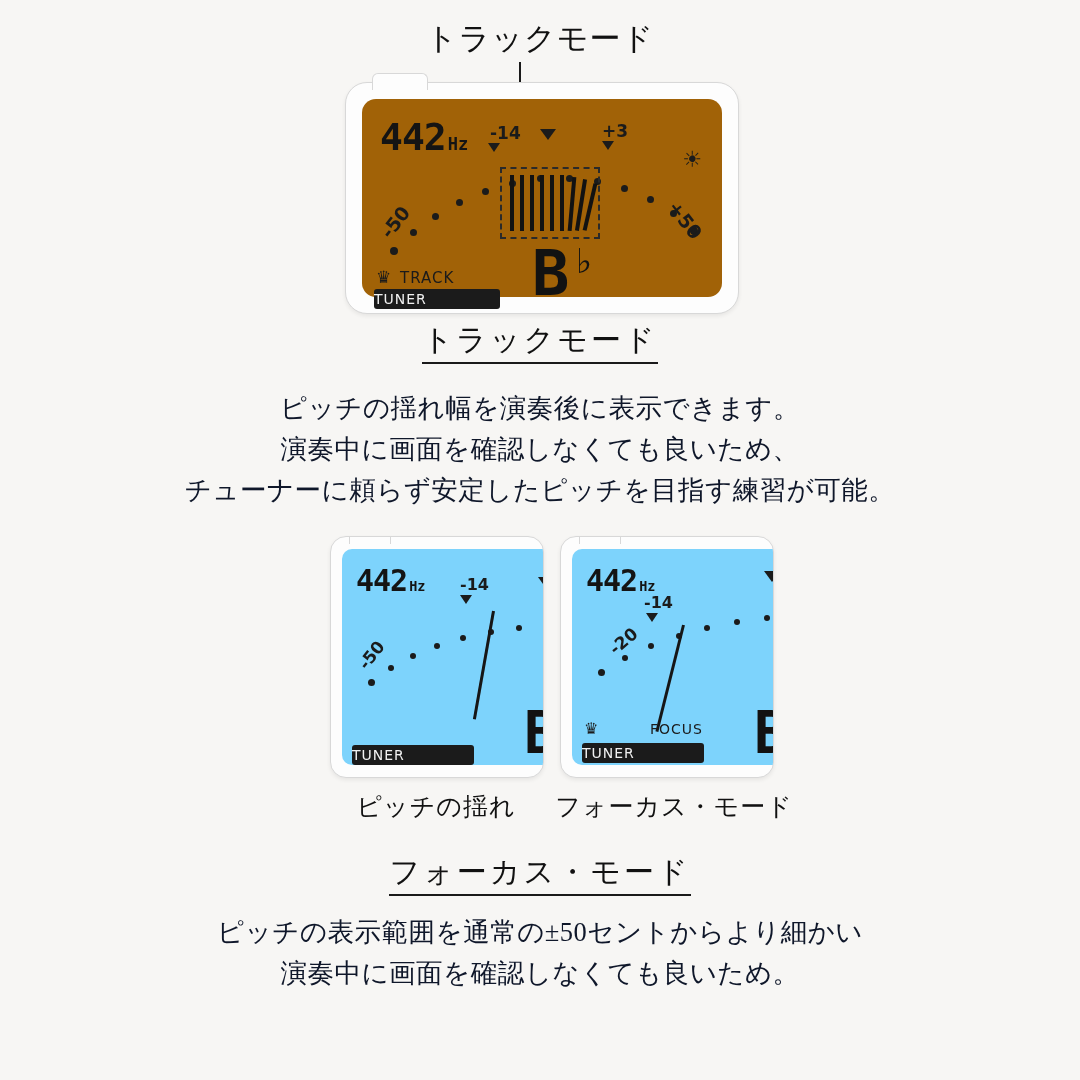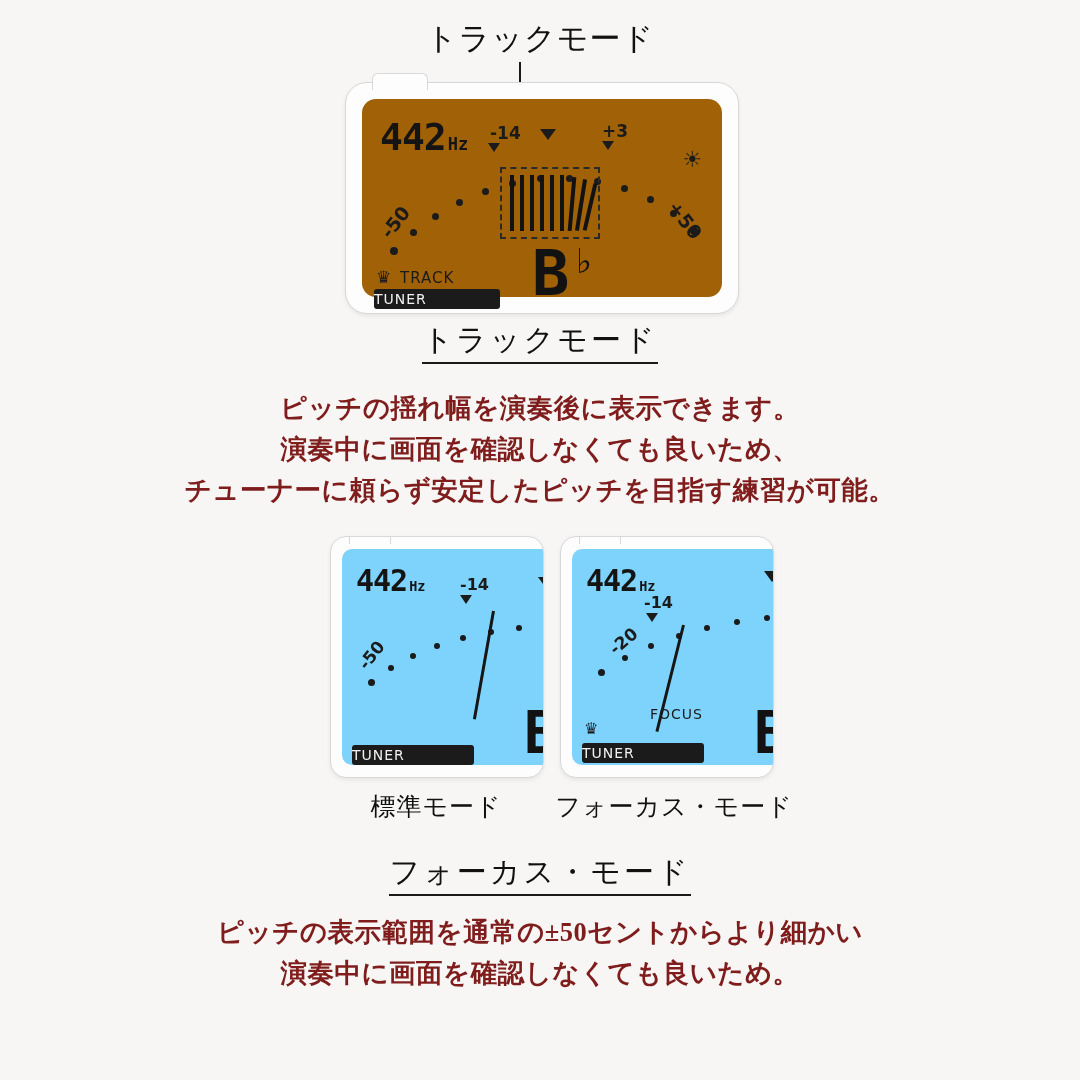--- a/index.html
+++ b/index.html
@@ -43,23 +43,22 @@
     color: #111;
   }
   .section-heading span {
     border-bottom: 2px solid #1a1a1a;
     padding-bottom: 6px;
   }
   .body-text {
     text-align: center;
     font-size: 26.5px;
     line-height: 1.55;
-    color: #7f1d1d;
+    color: #0f172a;
     letter-spacing: 0.5px;
-    font-weight: bold;
   }
 
   
   .device-big {
     position: absolute;
     left: 345px;
     top: 82px;
     width: 392px;
     height: 230px;
     background: #fdfdfd;
@@ -329,26 +328,26 @@
     <div class="scale-num" style="left:36px; top:82px; font-size:17px; transform:rotate(-40deg);">-20</div>
     <div class="scale-num" style="left:72px; top:44px; font-size:16px;">-14</div>
     <div class="marker-tri small" style="left:74px; top:64px;"></div>
     <div class="marker-tri" style="left:192px; top:22px;"></div>
 
     <div class="needle" style="left:110px; top:76px; height:110px; transform:rotate(14deg);"></div>
 
     <div class="note-big" style="left:182px; top:150px; font-size:58px;">B</div>
 
     <div class="crown" style="left:12px; top:170px; font-size:16px;">♛</div>
-    <div class="mode-label" style="left:78px; top:157px; font-size:14px;">FOCUS</div>
+    <div class="mode-label" style="left:78px; top:172px; font-size:14px;">FOCUS</div>
     <div class="tuner-bar" style="left:10px; top:194px; width:122px; height:20px; line-height:20px; font-size:14px;">TUNER</div>
   </div>
 </div>
 
-<div class="small-caption" style="left:330px; width:212px;">標準モード</div>
+<div class="small-caption" style="left:330px; width:212px;">ピッチの揺れ</div>
 <div class="small-caption" style="left:536px; width:276px;">フォーカス・モード</div>
 
 <div class="section-heading" style="position:absolute; left:0; right:0; top:852px;"><span>フォーカス・モード</span></div>
 
 <div class="body-text" style="position:absolute; left:0; right:0; top:912px;">
   <div>ピッチの表示範囲を通常の±50セントからより細かい</div>
   <div>演奏中に画面を確認しなくても良いため。</div>
 </div>
 
 </body></html>

